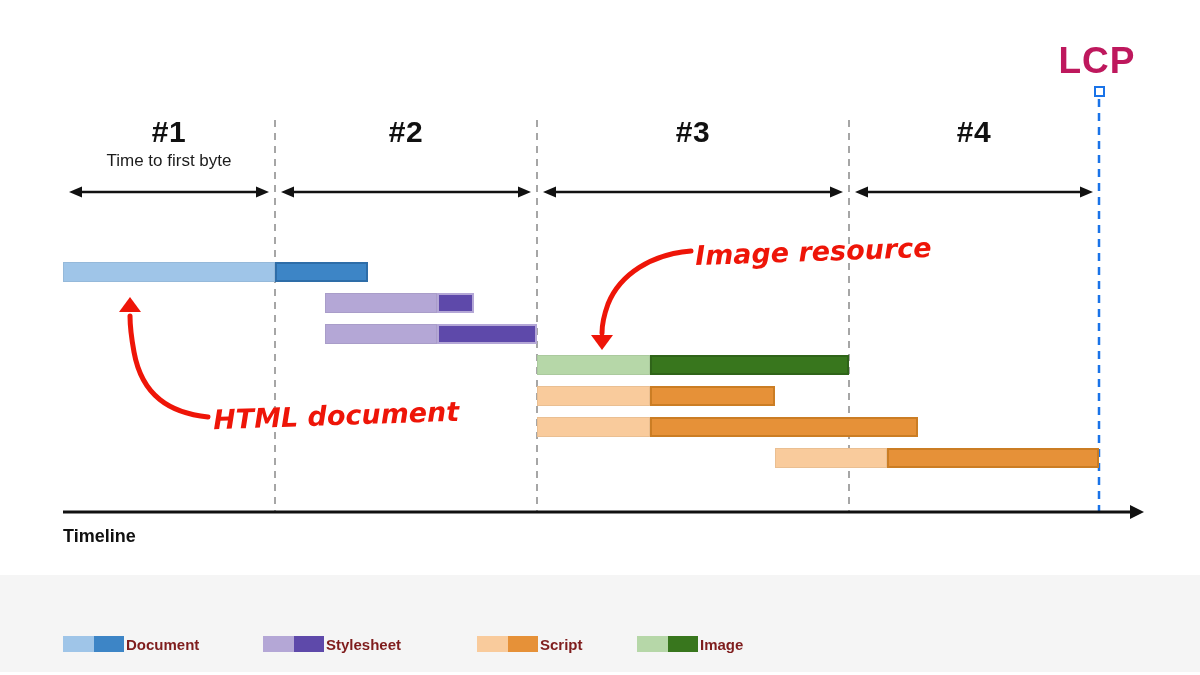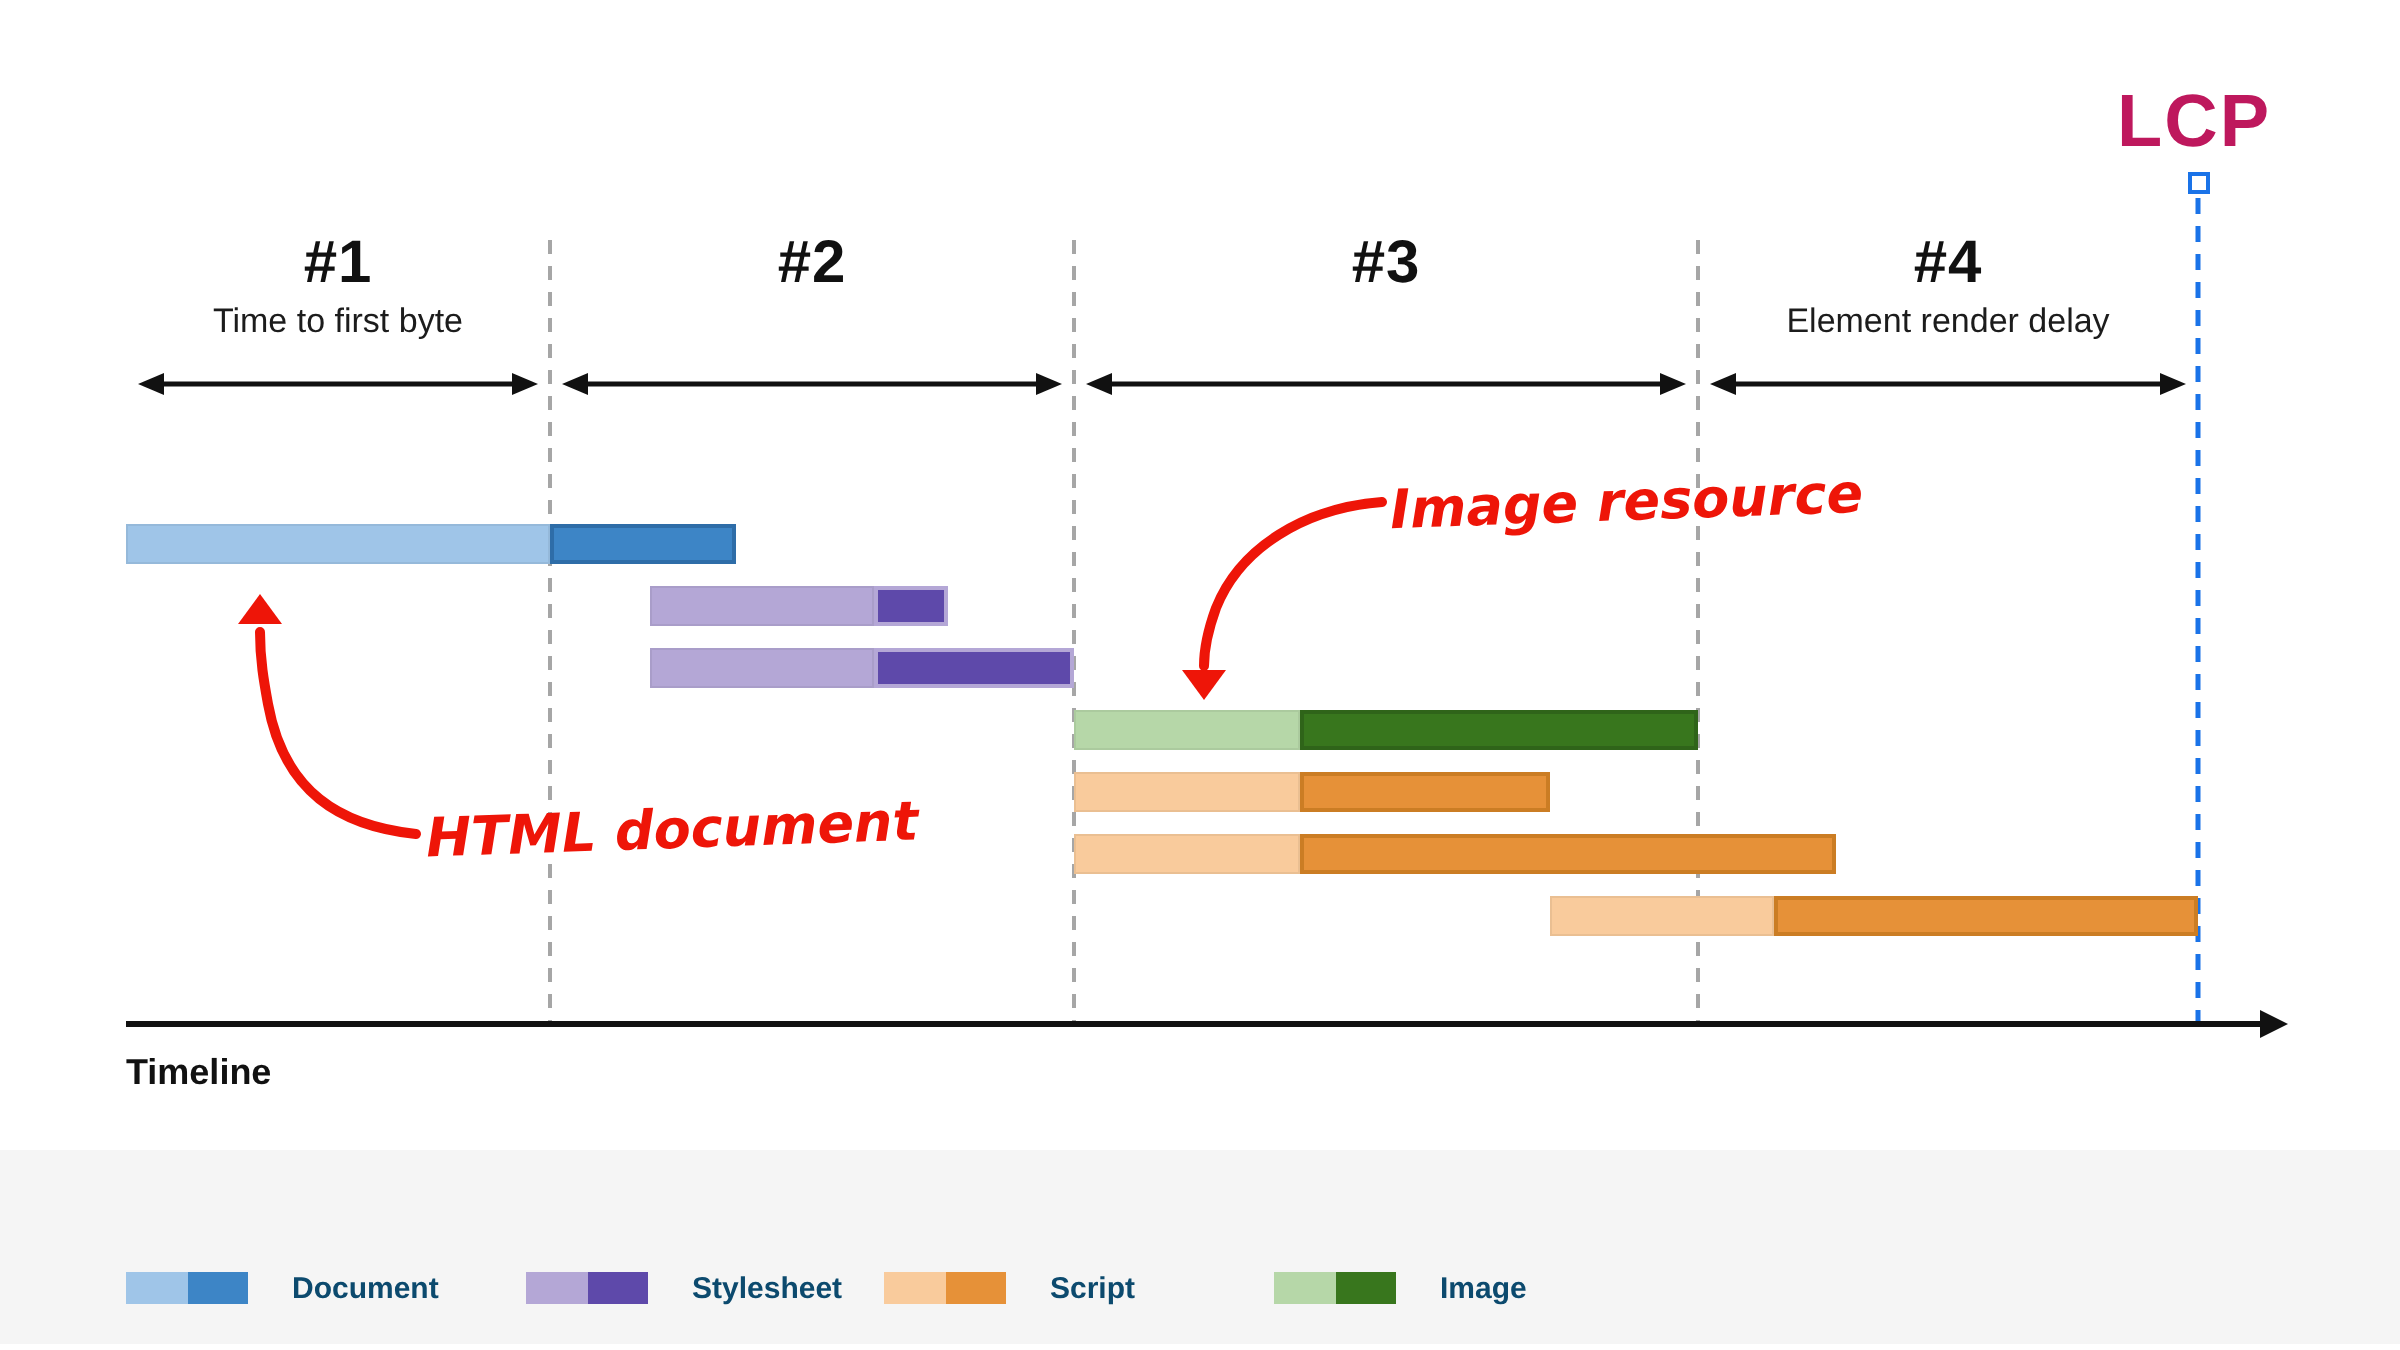--- a/index.html
+++ b/index.html
@@ -22,21 +22,21 @@
   .timeline-label{position:absolute;left:63px;top:526px;font-size:18px;font-weight:700;color:#111;}
   .annotation-text{
     position:absolute;font-family:"DejaVu Sans",sans-serif;
     font-style:italic;font-weight:700;font-size:27px;line-height:30px;
     white-space:nowrap;transform:rotate(-2deg);
   }
   .legend-strip{position:absolute;left:0;top:575px;width:1200px;height:97px;}
   .legend-item{position:absolute;top:636px;height:16px;display:flex;align-items:center;}
   .swatch{display:flex;width:61px;height:16px;}
   .swatch div{height:16px;}
-  .legend-label{margin-left:22px;font-size:15px;font-weight:700;color:#0c4a6e;}
+  .legend-label{margin-left:2px;font-size:15px;font-weight:700;color:#7f1d1d;}
 </style>
 </head>
 <body>
 
 <div class="stage">
   <svg class="layer" id="underlay">
       <line x1="275" y1="120" x2="275" y2="512" stroke="#a6a6a6" stroke-width="2" stroke-dasharray="7 6"></line>
       <line x1="537" y1="120" x2="537" y2="512" stroke="#a6a6a6" stroke-width="2" stroke-dasharray="7 6"></line>
       <line x1="849" y1="120" x2="849" y2="512" stroke="#a6a6a6" stroke-width="2" stroke-dasharray="7 6"></line>
       <line x1="1099" y1="99" x2="1099" y2="512" stroke="#1a73e8" stroke-width="2.5" stroke-dasharray="8 6"></line>
@@ -92,21 +92,20 @@
         <div class="phase-name">Time to first byte</div>
       </div>
       <div class="phase-header" style="left: 275px; width: 262px;">
         <div class="phase-number">#2</div>
       </div>
       <div class="phase-header" style="left: 537px; width: 312px;">
         <div class="phase-number">#3</div>
       </div>
       <div class="phase-header" style="left: 849px; width: 250px;">
         <div class="phase-number">#4</div>
-        <div class="phase-name">Element render delay</div>
       </div>
     </div>
   <svg class="layer" id="overlay">
       <path d="M 208 417 C 170 413 142 396 134 352 C 132 341 130 330 130 316" fill="none" stroke="#ee1508" stroke-width="5" stroke-linecap="round"></path>
       <polygon points="130,297 119,312 141,312" fill="#ee1508"></polygon>
       <path d="M 691 251 C 652 254 620 274 608 304 C 604 315 602 325 602 333" fill="none" stroke="#ee1508" stroke-width="5" stroke-linecap="round"></path>
       <polygon points="602,350 591,335 613,335" fill="#ee1508"></polygon>
     </svg>
   <div class="lcp-label">LCP</div>
   <div class="timeline-label">Timeline</div>
@@ -122,21 +121,21 @@
       </div>
       <div class="legend-label">Document</div>
     </div>
     <div class="legend-item" style="left: 263px;">
       <div class="swatch">
         <div style="width: 31px; background: rgb(180, 167, 214);"></div>
         <div style="width: 30px; background: rgb(94, 73, 170);"></div>
       </div>
       <div class="legend-label">Stylesheet</div>
     </div>
-    <div class="legend-item" style="left: 442px;">
+    <div class="legend-item" style="left: 477px;">
       <div class="swatch">
         <div style="width: 31px; background: rgb(249, 203, 156);"></div>
         <div style="width: 30px; background: rgb(230, 145, 56);"></div>
       </div>
       <div class="legend-label">Script</div>
     </div>
     <div class="legend-item" style="left: 637px;">
       <div class="swatch">
         <div style="width: 31px; background: rgb(182, 215, 168);"></div>
         <div style="width: 30px; background: rgb(56, 118, 29);"></div>

